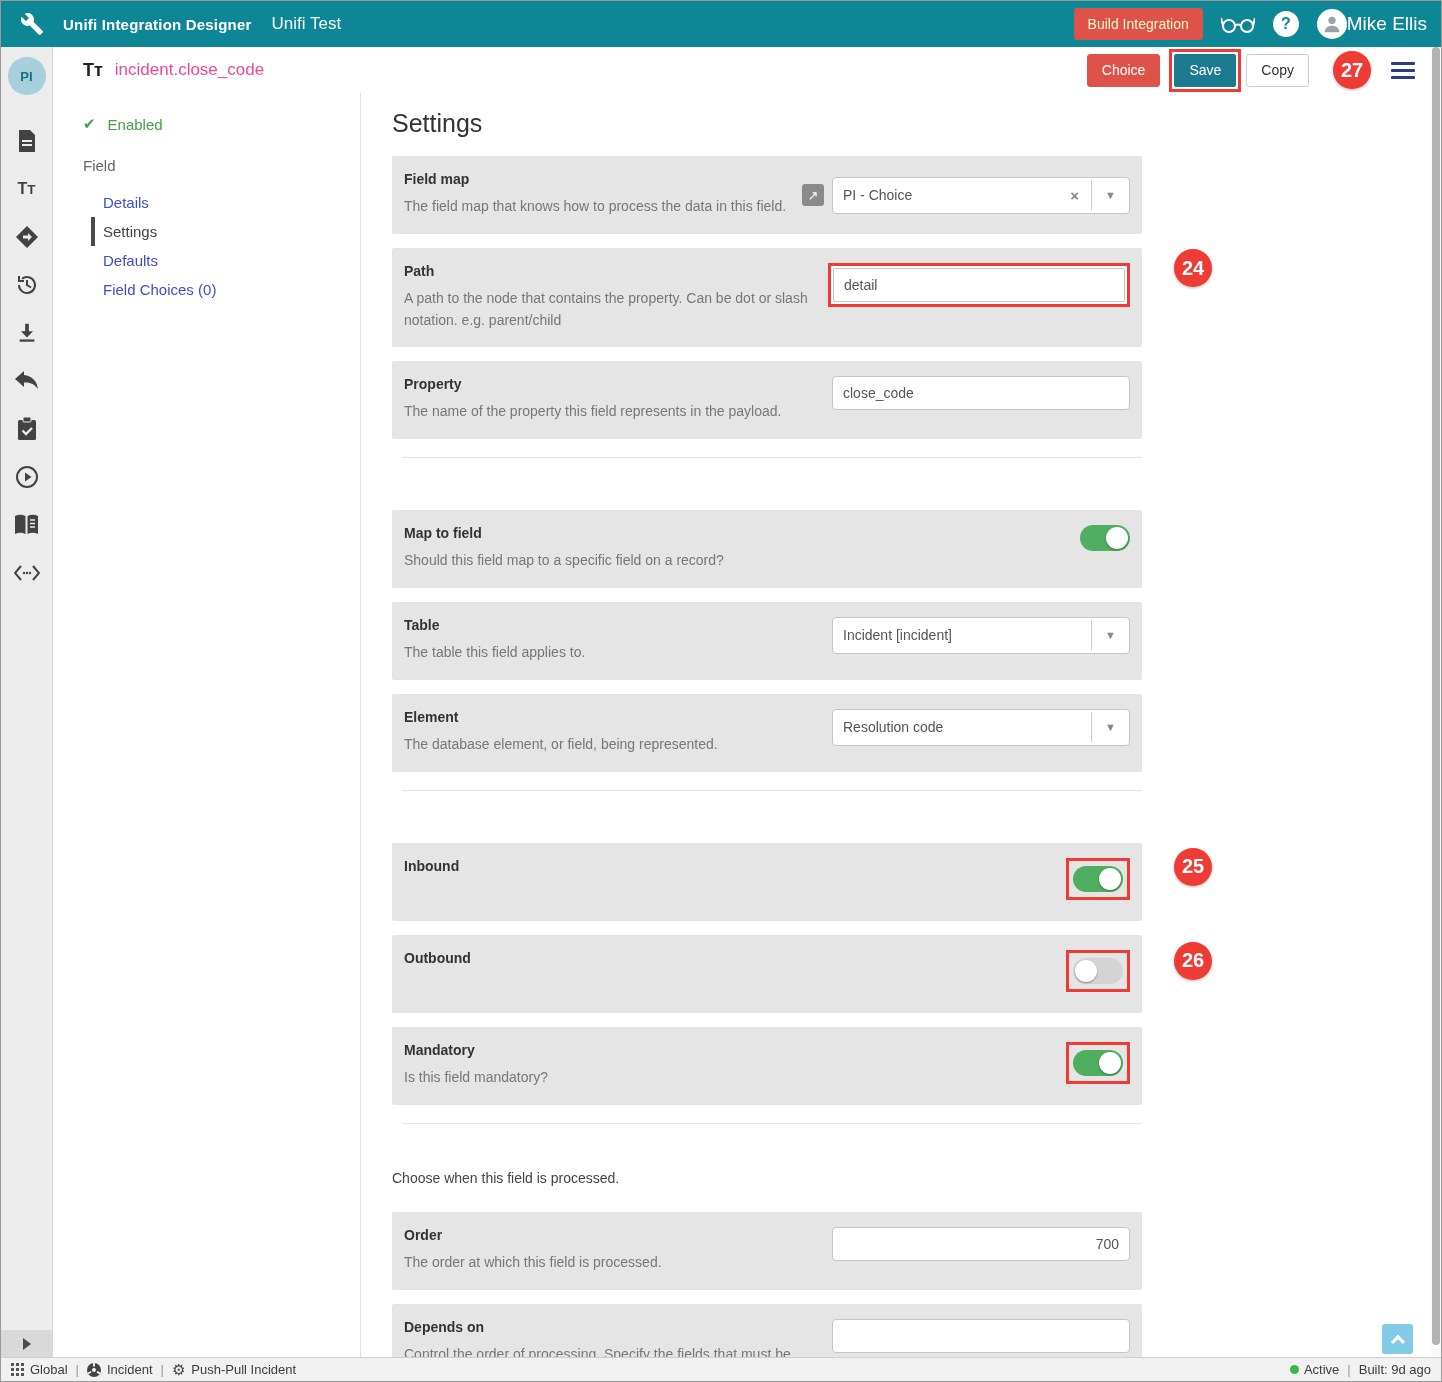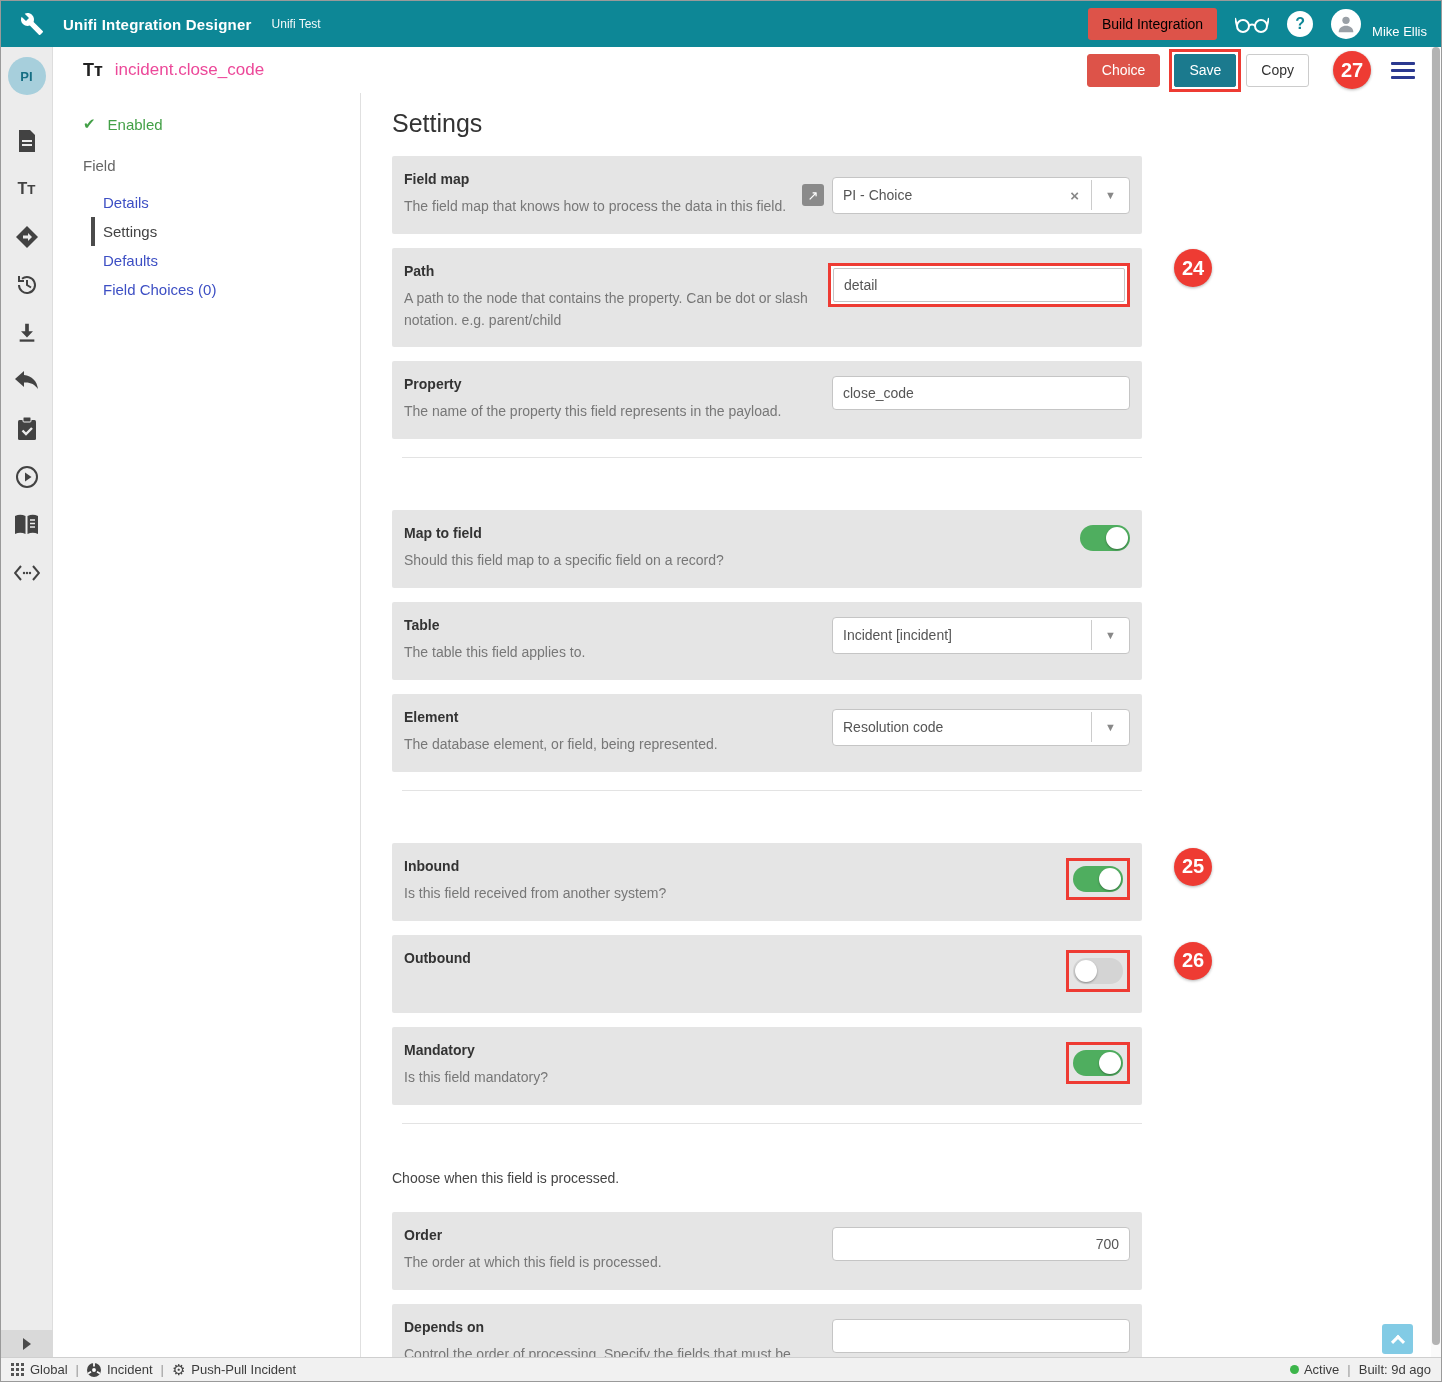--- a/index.html
+++ b/index.html
@@ -9,28 +9,28 @@
   }
   *{box-sizing:border-box; margin:0; padding:0;}
   body{font-family:"Liberation Sans", sans-serif; background:#fff;}
   .screen{position:relative; width:1442px; height:1382px; overflow:hidden; background:#fff; border:1px solid #9a9a9a;}
 
   
   .app-header{position:absolute; top:0; left:0; width:100%; height:46px; background:var(--teal);
     display:flex; align-items:center; color:#fff; padding:0 14px; z-index:30;}
   .app-header .wrench{width:26px; height:26px; margin:0 18px 0 4px; display:flex; align-items:center; justify-content:center;}
   .app-title{font-size:15px; font-weight:bold; letter-spacing:.2px;}
-  .app-workspace{font-size:12px; margin-left:20px; opacity:.95;}
+  .app-workspace{font-size:17px; margin-left:20px; opacity:.95;}
   .header-right{margin-left:auto; display:flex; align-items:center; gap:18px;}
-  .build-btn{background:var(--red); color:#000000; border:none; border-radius:3px; font-size:14px;
+  .build-btn{background:var(--red); color:#fef9c3; border:none; border-radius:3px; font-size:14px;
     padding:8px 14px; cursor:pointer; font-family:inherit;}
   .glasses{display:flex; align-items:center;}
   .help-circle{width:26px; height:26px; border-radius:50%; background:#fff; color:var(--teal);
     display:flex; align-items:center; justify-content:center; font-weight:bold; font-size:16px;}
-  .user{display:flex; align-items:flex-end; gap:11px; font-size:13px;}
+  .user{display:flex; align-items:center; gap:0; font-size:19px;}
   .user-avatar{width:30px; height:30px; border-radius:50%; background:#fff; display:flex; align-items:center; justify-content:center; overflow:hidden;}
 
   
   .titlebar{position:absolute; top:46px; left:52px; right:10px; height:46px; background:#fff;
     display:flex; align-items:center; padding:0 16px 0 30px; z-index:20;}
   .tt-icon{font-weight:bold; color:#222; font-size:18px; margin-right:12px;}
   .record-title{font-size:17px; color:#ec4899;}
   .titlebar-right{margin-left:auto; display:flex; align-items:center;}
   .tb-btn{height:33px; padding:0 14px; font-size:14px; border-radius:3px; cursor:pointer; font-family:inherit;}
   .btn-disable{background:var(--red); color:#fff; border:1px solid var(--red); margin-right:9px;}
@@ -328,21 +328,20 @@
           <span class="select-arrow">▼</span>
         </div>
       </div>
     </div>
 
     <hr class="divider">
 
     <div class="card after-divider">
       <div class="card-text">
         <div class="card-label">Inbound</div>
-        <div class="card-desc">Is this field received from another system?</div>
       </div>
       <div class="card-control">
         <span class="toggle-annot">
           <div class="toggle on">
               <span class="knob"></span>
             </div>
         </span>
       </div>
       <span class="badge row-badge b25">25</span>
     </div>

